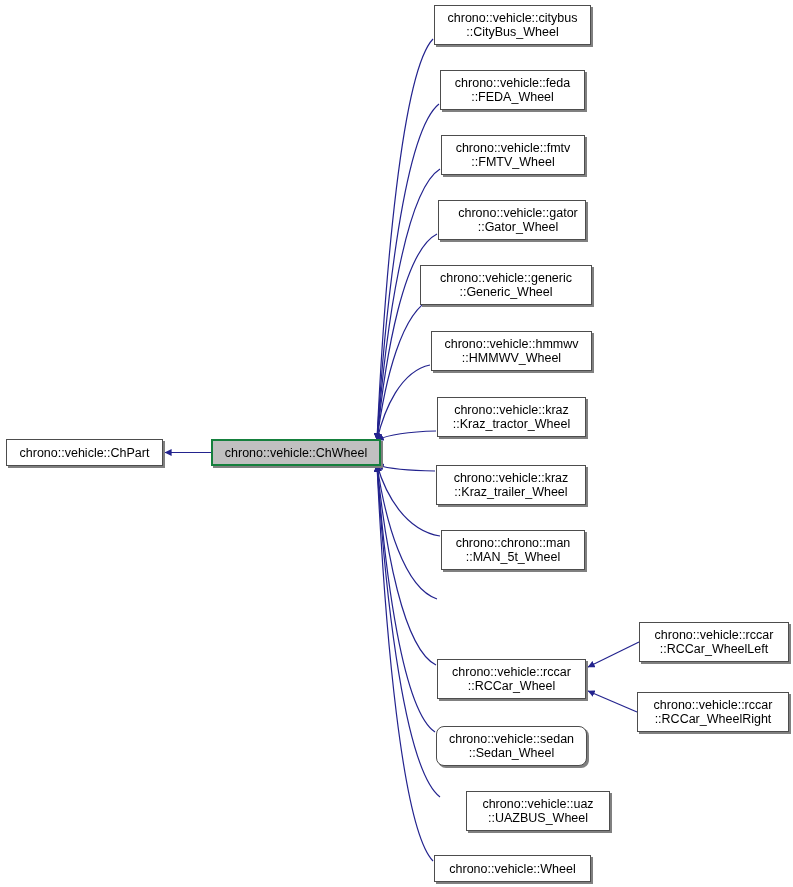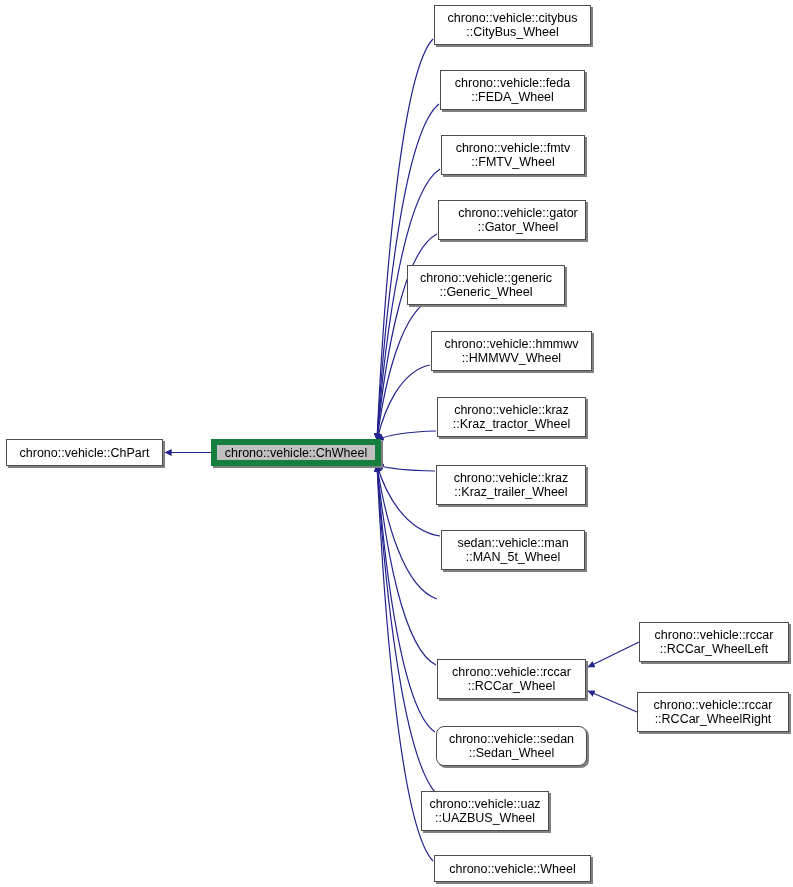--- a/index.html
+++ b/index.html
@@ -40,21 +40,21 @@
     color: #000000;
     white-space: pre-line;
     letter-spacing: 0px;
   }
   .node.shadowed {
     box-shadow: 2px 2px 0 0 #808080;
     border: 1px solid #4d4d4d;
   }
   .node.current {
     background: #c0c0c0;
-    border: 6px solid #15803d;
+    border: 2px solid #15803d;
     box-shadow: 2px 2px 0 0 #808080;
     justify-content: center;
   }
   .node-label {
     display: block;
     padding: 0 4px;
     white-space: pre-line;
   }
 </style>
 </head>
@@ -88,34 +88,34 @@
 <div class="node shadowed" style="left: 6px; top: 439px; width: 157px; height: 27px;"><span class="node-label">chrono::vehicle::ChPart</span></div>
     <div class="node current" style="left: 211px; top: 439px; width: 170px; height: 27px;"><span class="node-label">chrono::vehicle::ChWheel</span></div>
     <div class="node shadowed" style="left: 434px; top: 5px; width: 157px; height: 40px;"><span class="node-label">chrono::vehicle::citybus
 ::CityBus_Wheel</span></div>
     <div class="node shadowed" style="left: 440px; top: 70px; width: 145px; height: 40px;"><span class="node-label">chrono::vehicle::feda
 ::FEDA_Wheel</span></div>
     <div class="node shadowed" style="left: 441px; top: 135px; width: 144px; height: 40px;"><span class="node-label">chrono::vehicle::fmtv
 ::FMTV_Wheel</span></div>
     <div class="node shadowed" style="left: 438px; top: 200px; width: 148px; height: 40px; padding-left: 12px;"><span class="node-label">chrono::vehicle::gator
 ::Gator_Wheel</span></div>
-    <div class="node shadowed" style="left: 407px; top: 265px; width: 158px; height: 40px;"><span class="node-label">chrono::vehicle::generic
+    <div class="node shadowed" style="left: 420px; top: 265px; width: 172px; height: 40px;"><span class="node-label">chrono::vehicle::generic
 ::Generic_Wheel</span></div>
     <div class="node shadowed" style="left: 431px; top: 331px; width: 161px; height: 40px;"><span class="node-label">chrono::vehicle::hmmwv
 ::HMMWV_Wheel</span></div>
     <div class="node shadowed" style="left: 437px; top: 397px; width: 149px; height: 40px;"><span class="node-label">chrono::vehicle::kraz
 ::Kraz_tractor_Wheel</span></div>
     <div class="node shadowed" style="left: 436px; top: 465px; width: 150px; height: 40px;"><span class="node-label">chrono::vehicle::kraz
 ::Kraz_trailer_Wheel</span></div>
-    <div class="node shadowed" style="left: 441px; top: 530px; width: 144px; height: 40px;"><span class="node-label">sedan::vehicle::man
+    <div class="node shadowed" style="left: 441px; top: 530px; width: 144px; height: 40px;"><span class="node-label">chrono::chrono::man
 ::MAN_5t_Wheel</span></div>
     <div class="node shadowed" style="left: 437px; top: 659px; width: 149px; height: 40px;"><span class="node-label">chrono::vehicle::rccar
 ::RCCar_Wheel</span></div>
     <div class="node shadowed" style="left: 436px; top: 726px; width: 151px; height: 40px; border-radius: 8px;"><span class="node-label">chrono::vehicle::sedan
 ::Sedan_Wheel</span></div>
-    <div class="node shadowed" style="left: 421px; top: 791px; width: 128px; height: 40px;"><span class="node-label">chrono::vehicle::uaz
+    <div class="node shadowed" style="left: 466px; top: 791px; width: 144px; height: 40px;"><span class="node-label">chrono::vehicle::uaz
 ::UAZBUS_Wheel</span></div>
     <div class="node shadowed" style="left: 434px; top: 855px; width: 157px; height: 27px;"><span class="node-label">chrono::vehicle::Wheel</span></div>
     <div class="node shadowed" style="left: 639px; top: 622px; width: 150px; height: 40px;"><span class="node-label">chrono::vehicle::rccar
 ::RCCar_WheelLeft</span></div>
     <div class="node shadowed" style="left: 637px; top: 692px; width: 152px; height: 40px;"><span class="node-label">chrono::vehicle::rccar
 ::RCCar_WheelRight</span></div>
   </div>
 
 </body></html>

